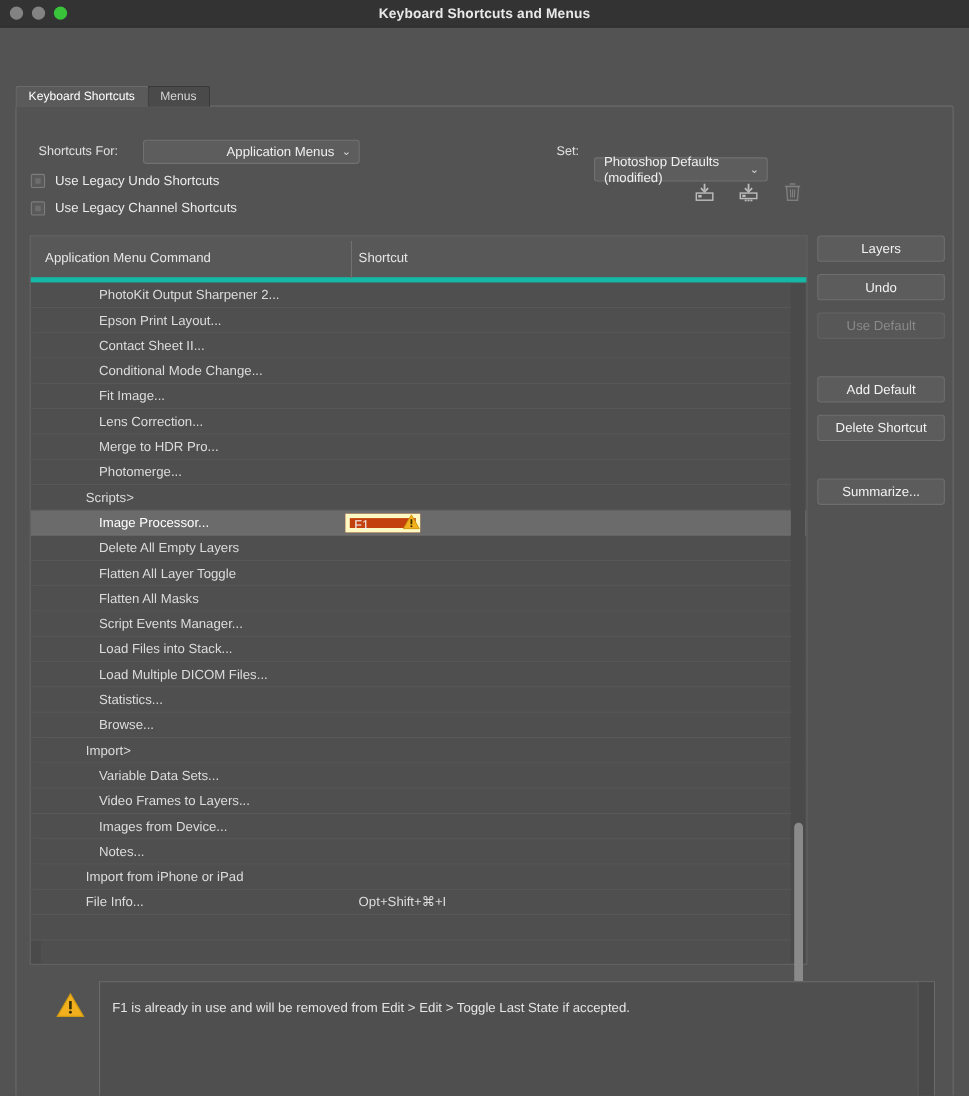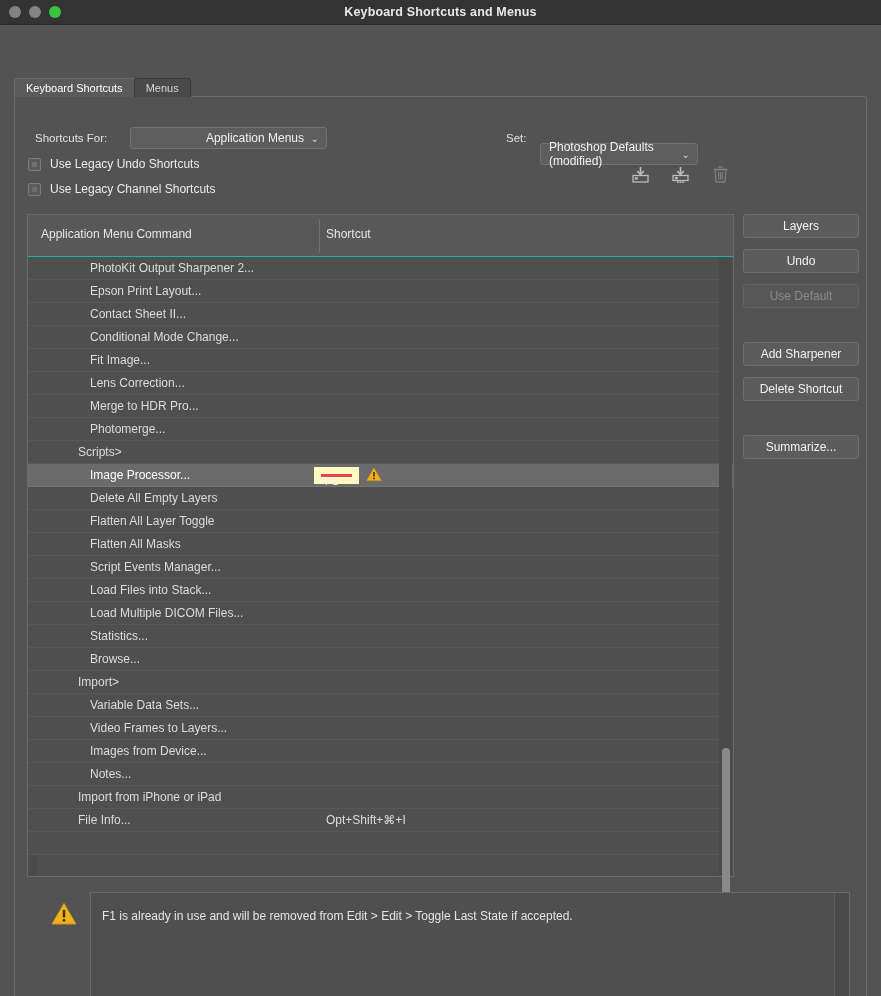--- a/index.html
+++ b/index.html
@@ -180,21 +180,21 @@
     top: 117px;
     width: 707px;
     height: 663px;
     background: #4f4f4f;
     border: 1px solid #6a6a6a;
   }
   .thead {
     height: 42px;
     background: #585858;
     position: relative;
-    border-bottom: 1px solid #14b8a6;
+    border-bottom: 5px solid #14b8a6;
   }
   .th {
     position: absolute;
     top: 12px;
     font-size: 12px;
     color: #e6e6e6;
   }
   .th.cmd { left: 13px; }
   .th.sc  { left: 298px; }
   .thead .divider {
@@ -238,24 +238,24 @@
   .row .shortcut-cell {
     position: absolute;
     left: 298px;
     font-size: 12px;
     color: #dcdcdc;
   }
   .row .kbd-field {
     position: absolute;
     left: 286px;
     top: 3px;
-    width: 45px;
+    width: 68px;
     height: 17px;
-    background: #ef4444;
-    border: 7px solid #fef9c3;
+    background: #c2410c;
+    border: 4px solid #fef9c3;
     color: #f2f2f2;
     font-size: 11.5px;
     line-height: 15px;
     padding-left: 4px;
   }
   .row .warn-inline {
     position: absolute;
     left: 338px;
     top: 3px;
   }
@@ -516,21 +516,21 @@
           </div>
         <div class="vscroll">
           <div class="vthumb"></div>
         </div>
       </div>
 
       <div class="rightcol" id="side-buttons">
           <div class="btn">Layers</div>
           <div class="btn">Undo</div>
           <div class="btn disabled">Use Default</div>
-          <div class="btn gap-top">Add Sharpener</div>
+          <div class="btn gap-top">Add Default</div>
           <div class="btn">Delete Shortcut</div>
           <div class="btn gap-top">Summarize...</div>
         </div>
 
       <div class="warnarea">
         <div class="warn-icon-big">
           <svg width="26" height="24" viewBox="0 0 26 24">
             <path d="M13 1.5 L25 22 L1 22 Z" fill="#f2b01e" stroke="#d09a10" stroke-width="1"></path>
             <rect x="11.8" y="8" width="2.4" height="7.5" fill="#3a3000"></rect>
             <circle cx="13" cy="18.3" r="1.35" fill="#3a3000"></circle>

